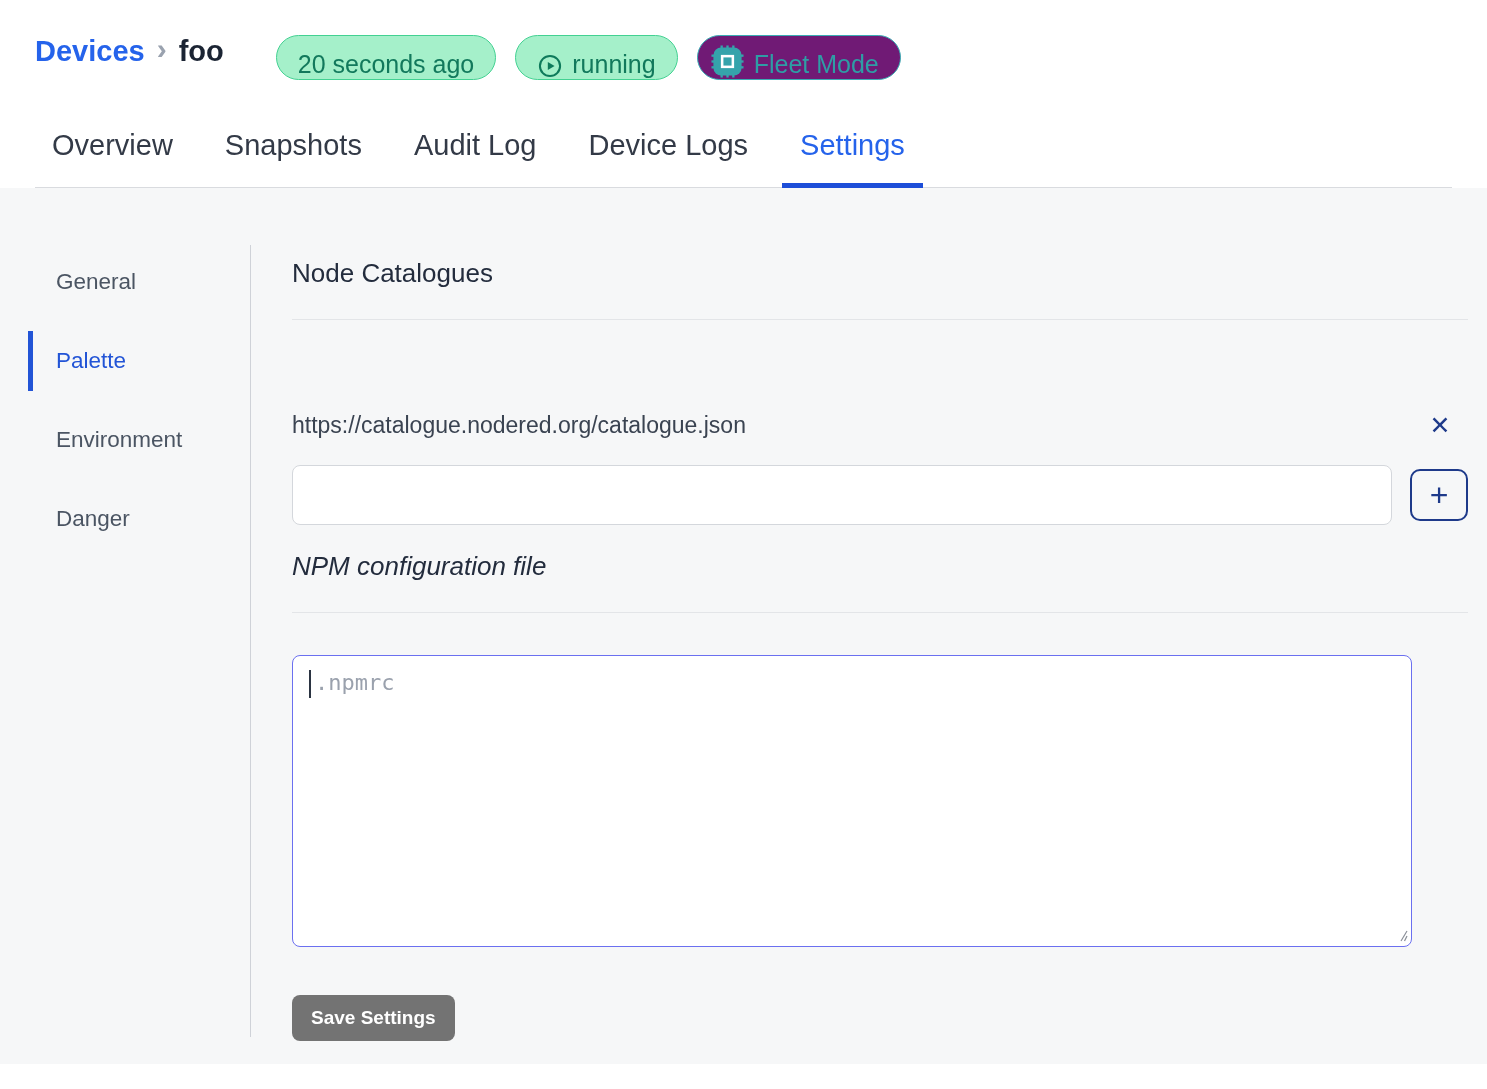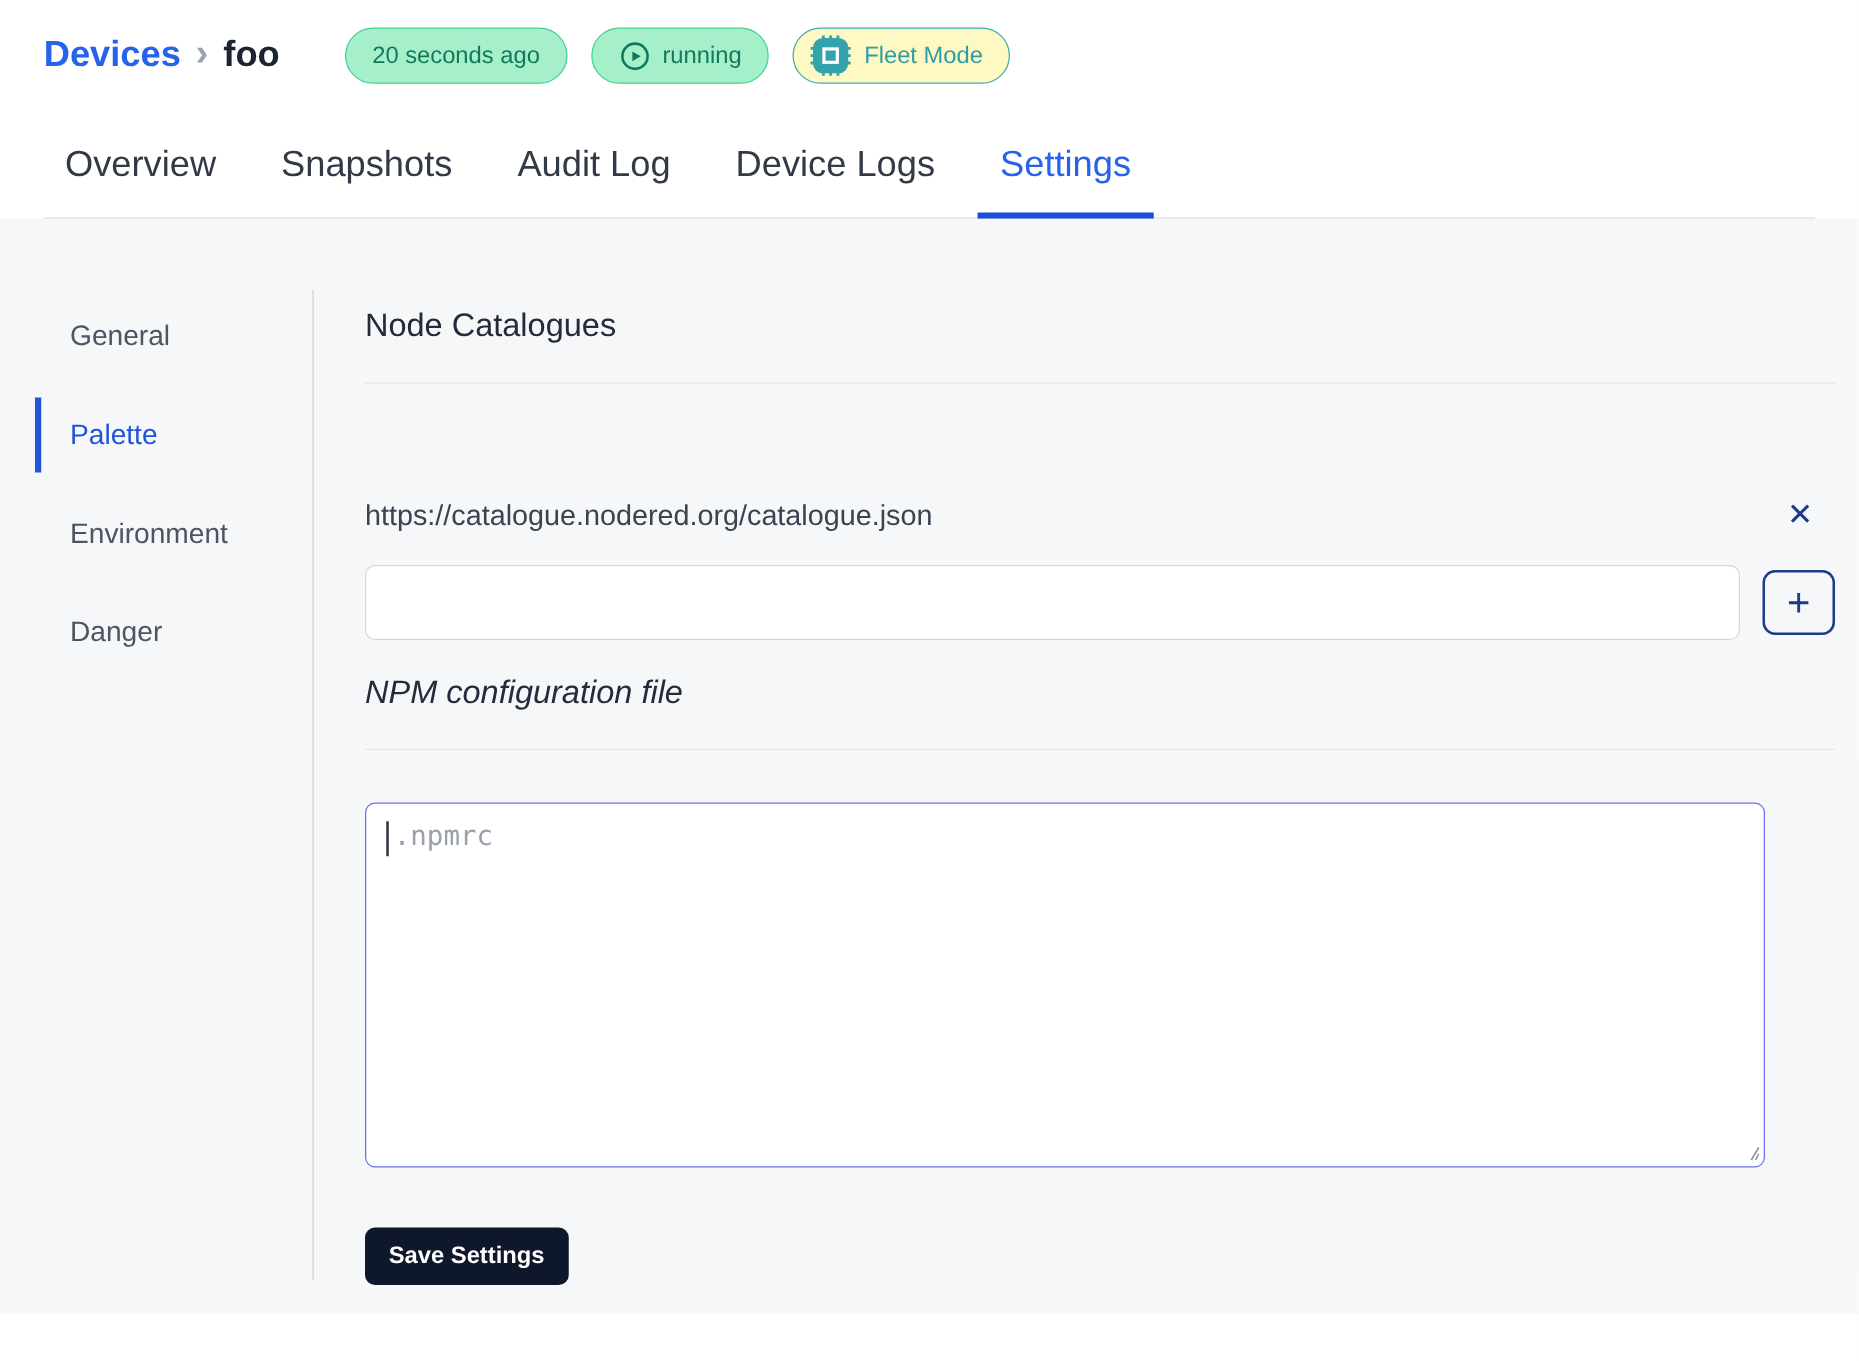--- a/index.html
+++ b/index.html
@@ -13,26 +13,26 @@
 
   
   .header { background: #fff; padding: 22px 35px 0 35px; }
   .crumb-row { display: flex; align-items: center; }
   .crumb-link { font-size: 29px; font-weight: bold; color: #2563eb; cursor: pointer; }
   .crumb-sep { font-size: 30px; font-weight: bold; color: #9aa2af; margin: 0 12px; line-height: 1; padding-bottom: 4px; }
   .crumb-current { font-size: 29px; font-weight: bold; color: #1b2433; }
 
   .badge-group { display: flex; align-items: center; gap: 19px; margin-left: 52px; }
   .badge {
-    display: inline-flex; align-items: center; gap: 9px;
+    display: inline-flex; align-items: flex-end; gap: 9px;
     height: 45px; padding: 0 21px; border-radius: 9999px;
-    font-size: 19px; white-space: nowrap;
+    font-size: 25px; white-space: nowrap; margin-top: 13px;
   }
   .badge-green { background: #a5f0ca; border: 1px solid #43d192; color: #12795c; }
-  .badge-teal  { background: #fef9c3; border: 1px solid #3bacb4; color: #2e9da5; padding-left: 12px; }
+  .badge-teal  { background: #701a75; border: 1px solid #3bacb4; color: #2e9da5; padding-left: 12px; }
   .badge svg { display: block; }
 
   .app-row { margin-top: 15px; font-size: 21px; color: #5b6472; }
   .app-link { color: #2563eb; cursor: pointer; }
 
   
   .tabbar {
     display: flex; gap: 52px; margin-top: 27px; padding: 14px 0 0 17px;
     border-bottom: 1px solid #d9dbdf;
   }
@@ -110,21 +110,21 @@
   .caret {
     position: absolute; left: 17px; top: 15px; width: 2px; height: 28px;
     background: #2b3442; pointer-events: none;
   }
   .resize-handle {
     position: absolute; right: 4px; bottom: 5px; width: 14px; height: 14px;
     cursor: nwse-resize;
   }
 
   .save-btn {
-    margin-top: 48px; background: #0f172a; color: #fff;
+    margin-top: 48px; background: #737373; color: #fff;
     font-size: 19px; font-weight: bold; border: none; border-radius: 8px;
     padding: 12px 19px; cursor: pointer;
     font-family: "Liberation Sans", sans-serif;
   }
 </style>
 </head>
 <body>
 
 <div class="header">
   <div class="crumb-row">

